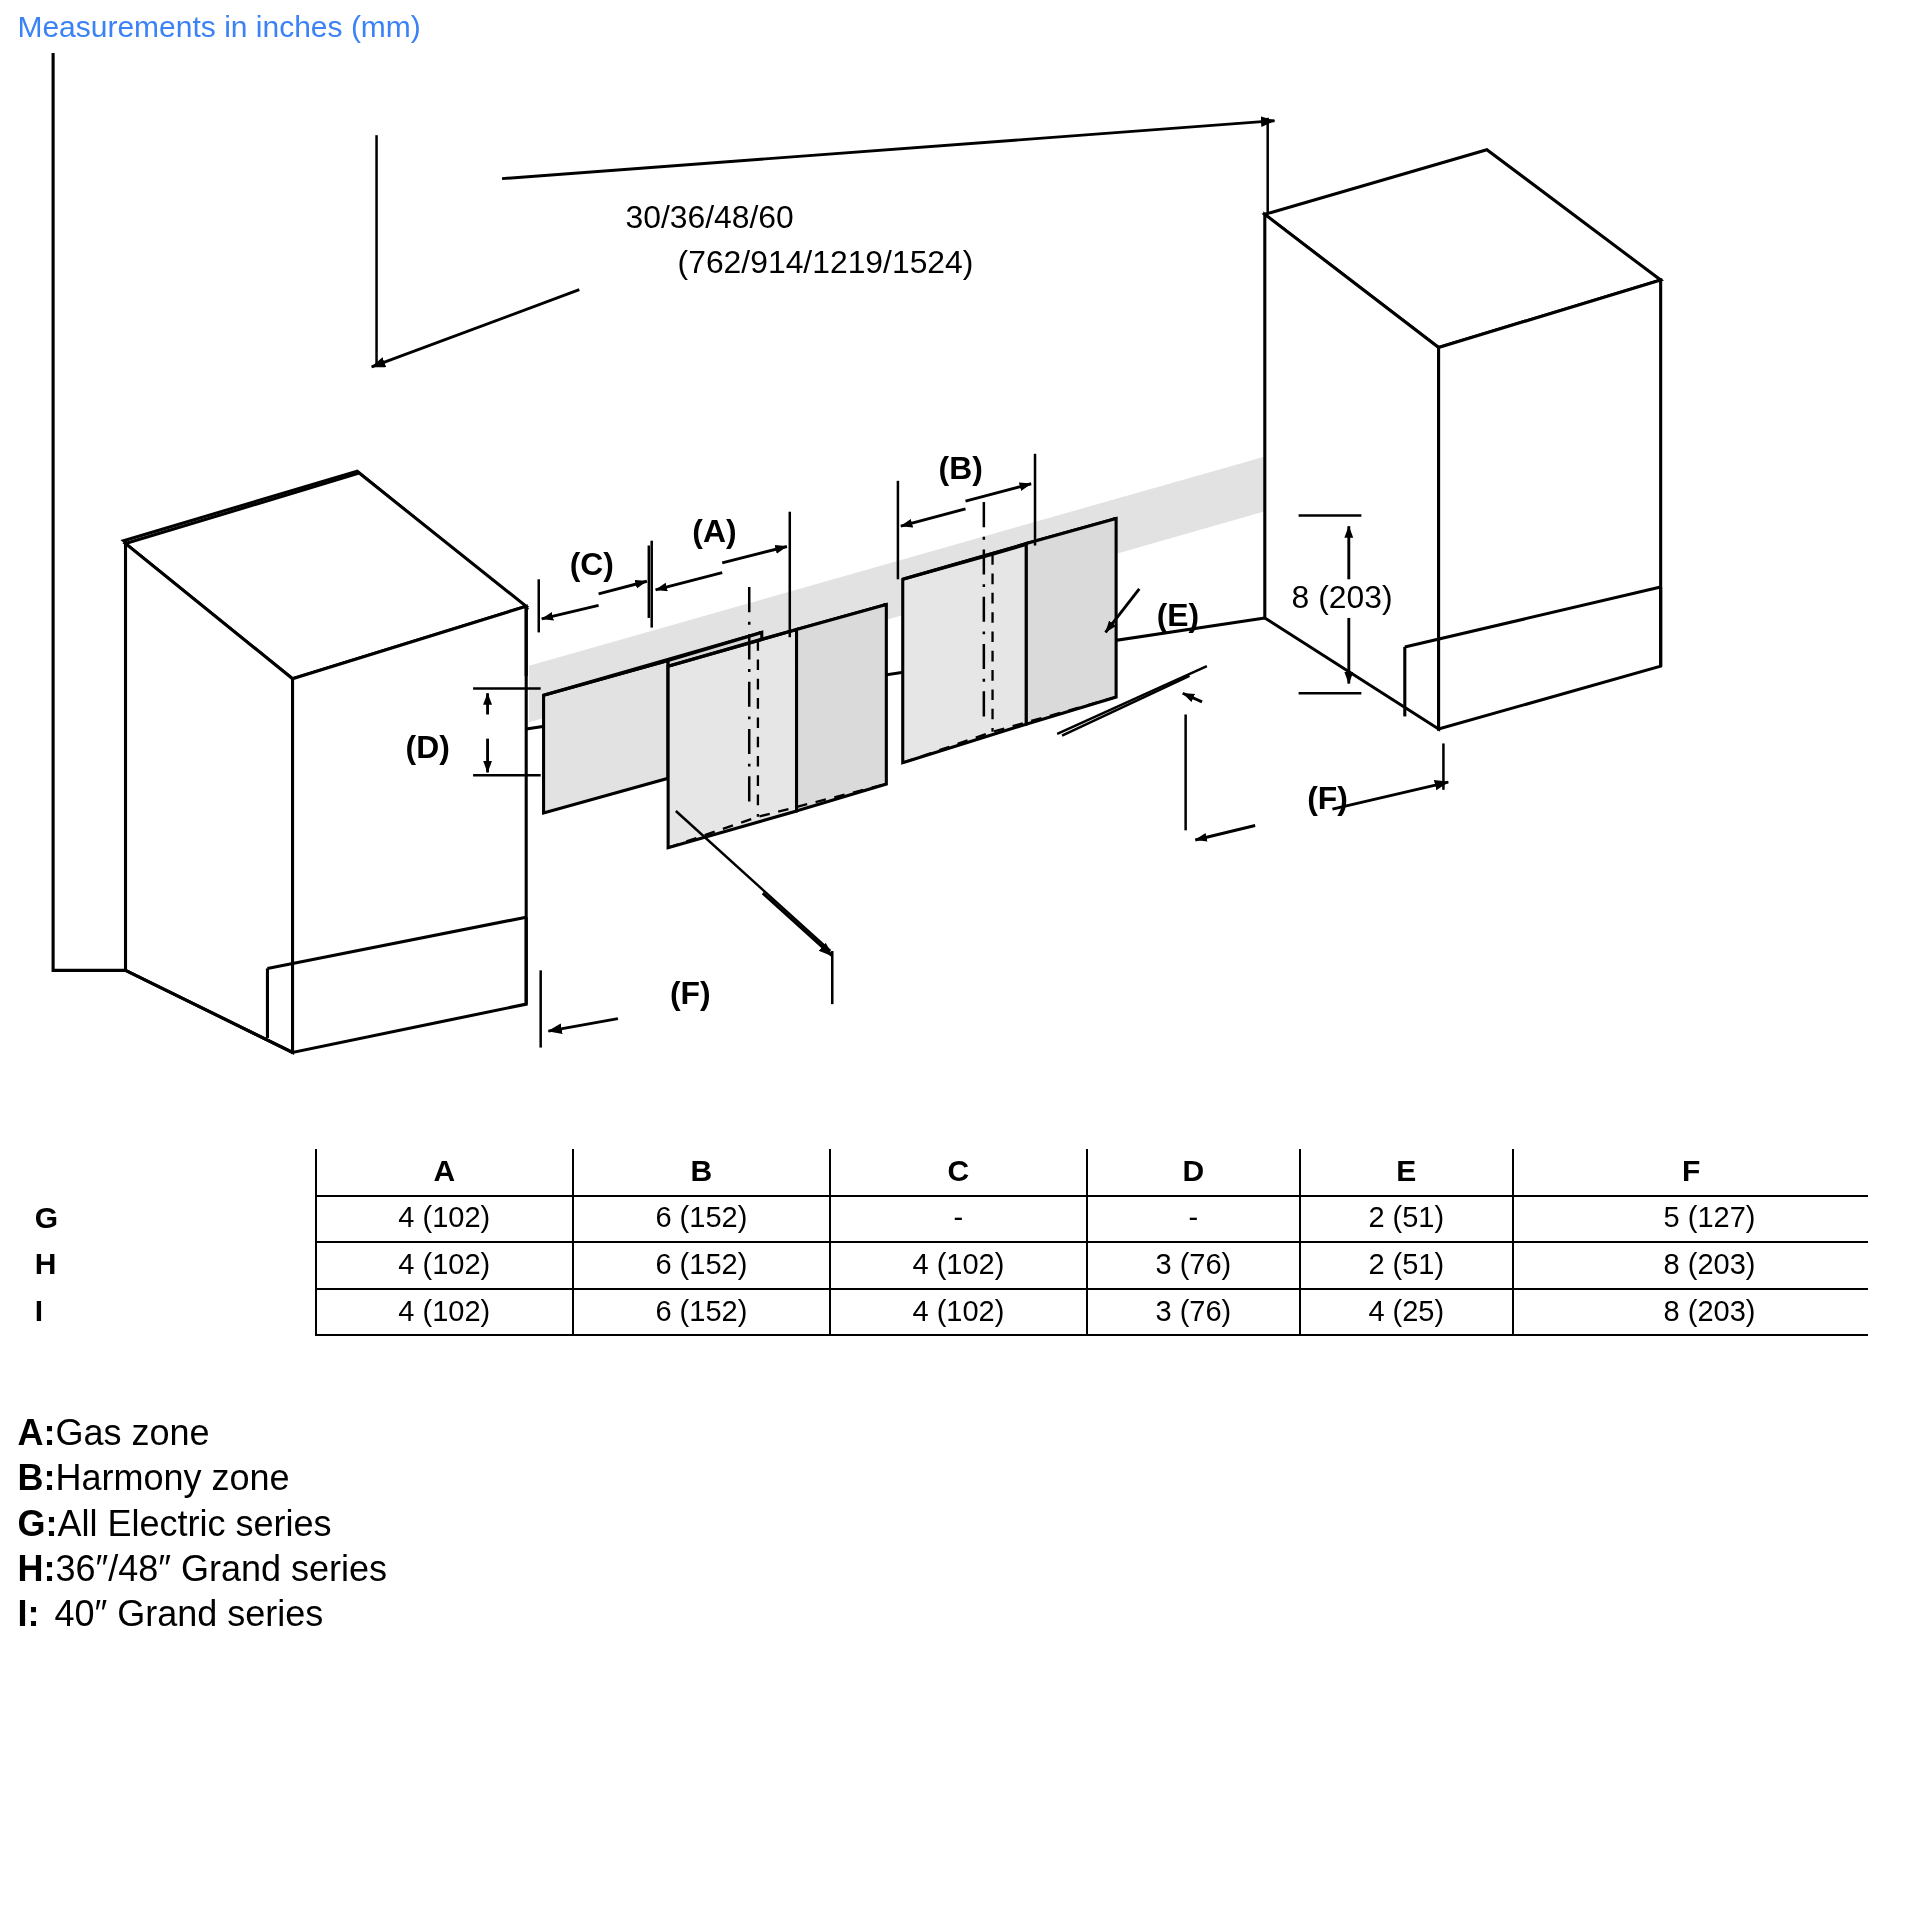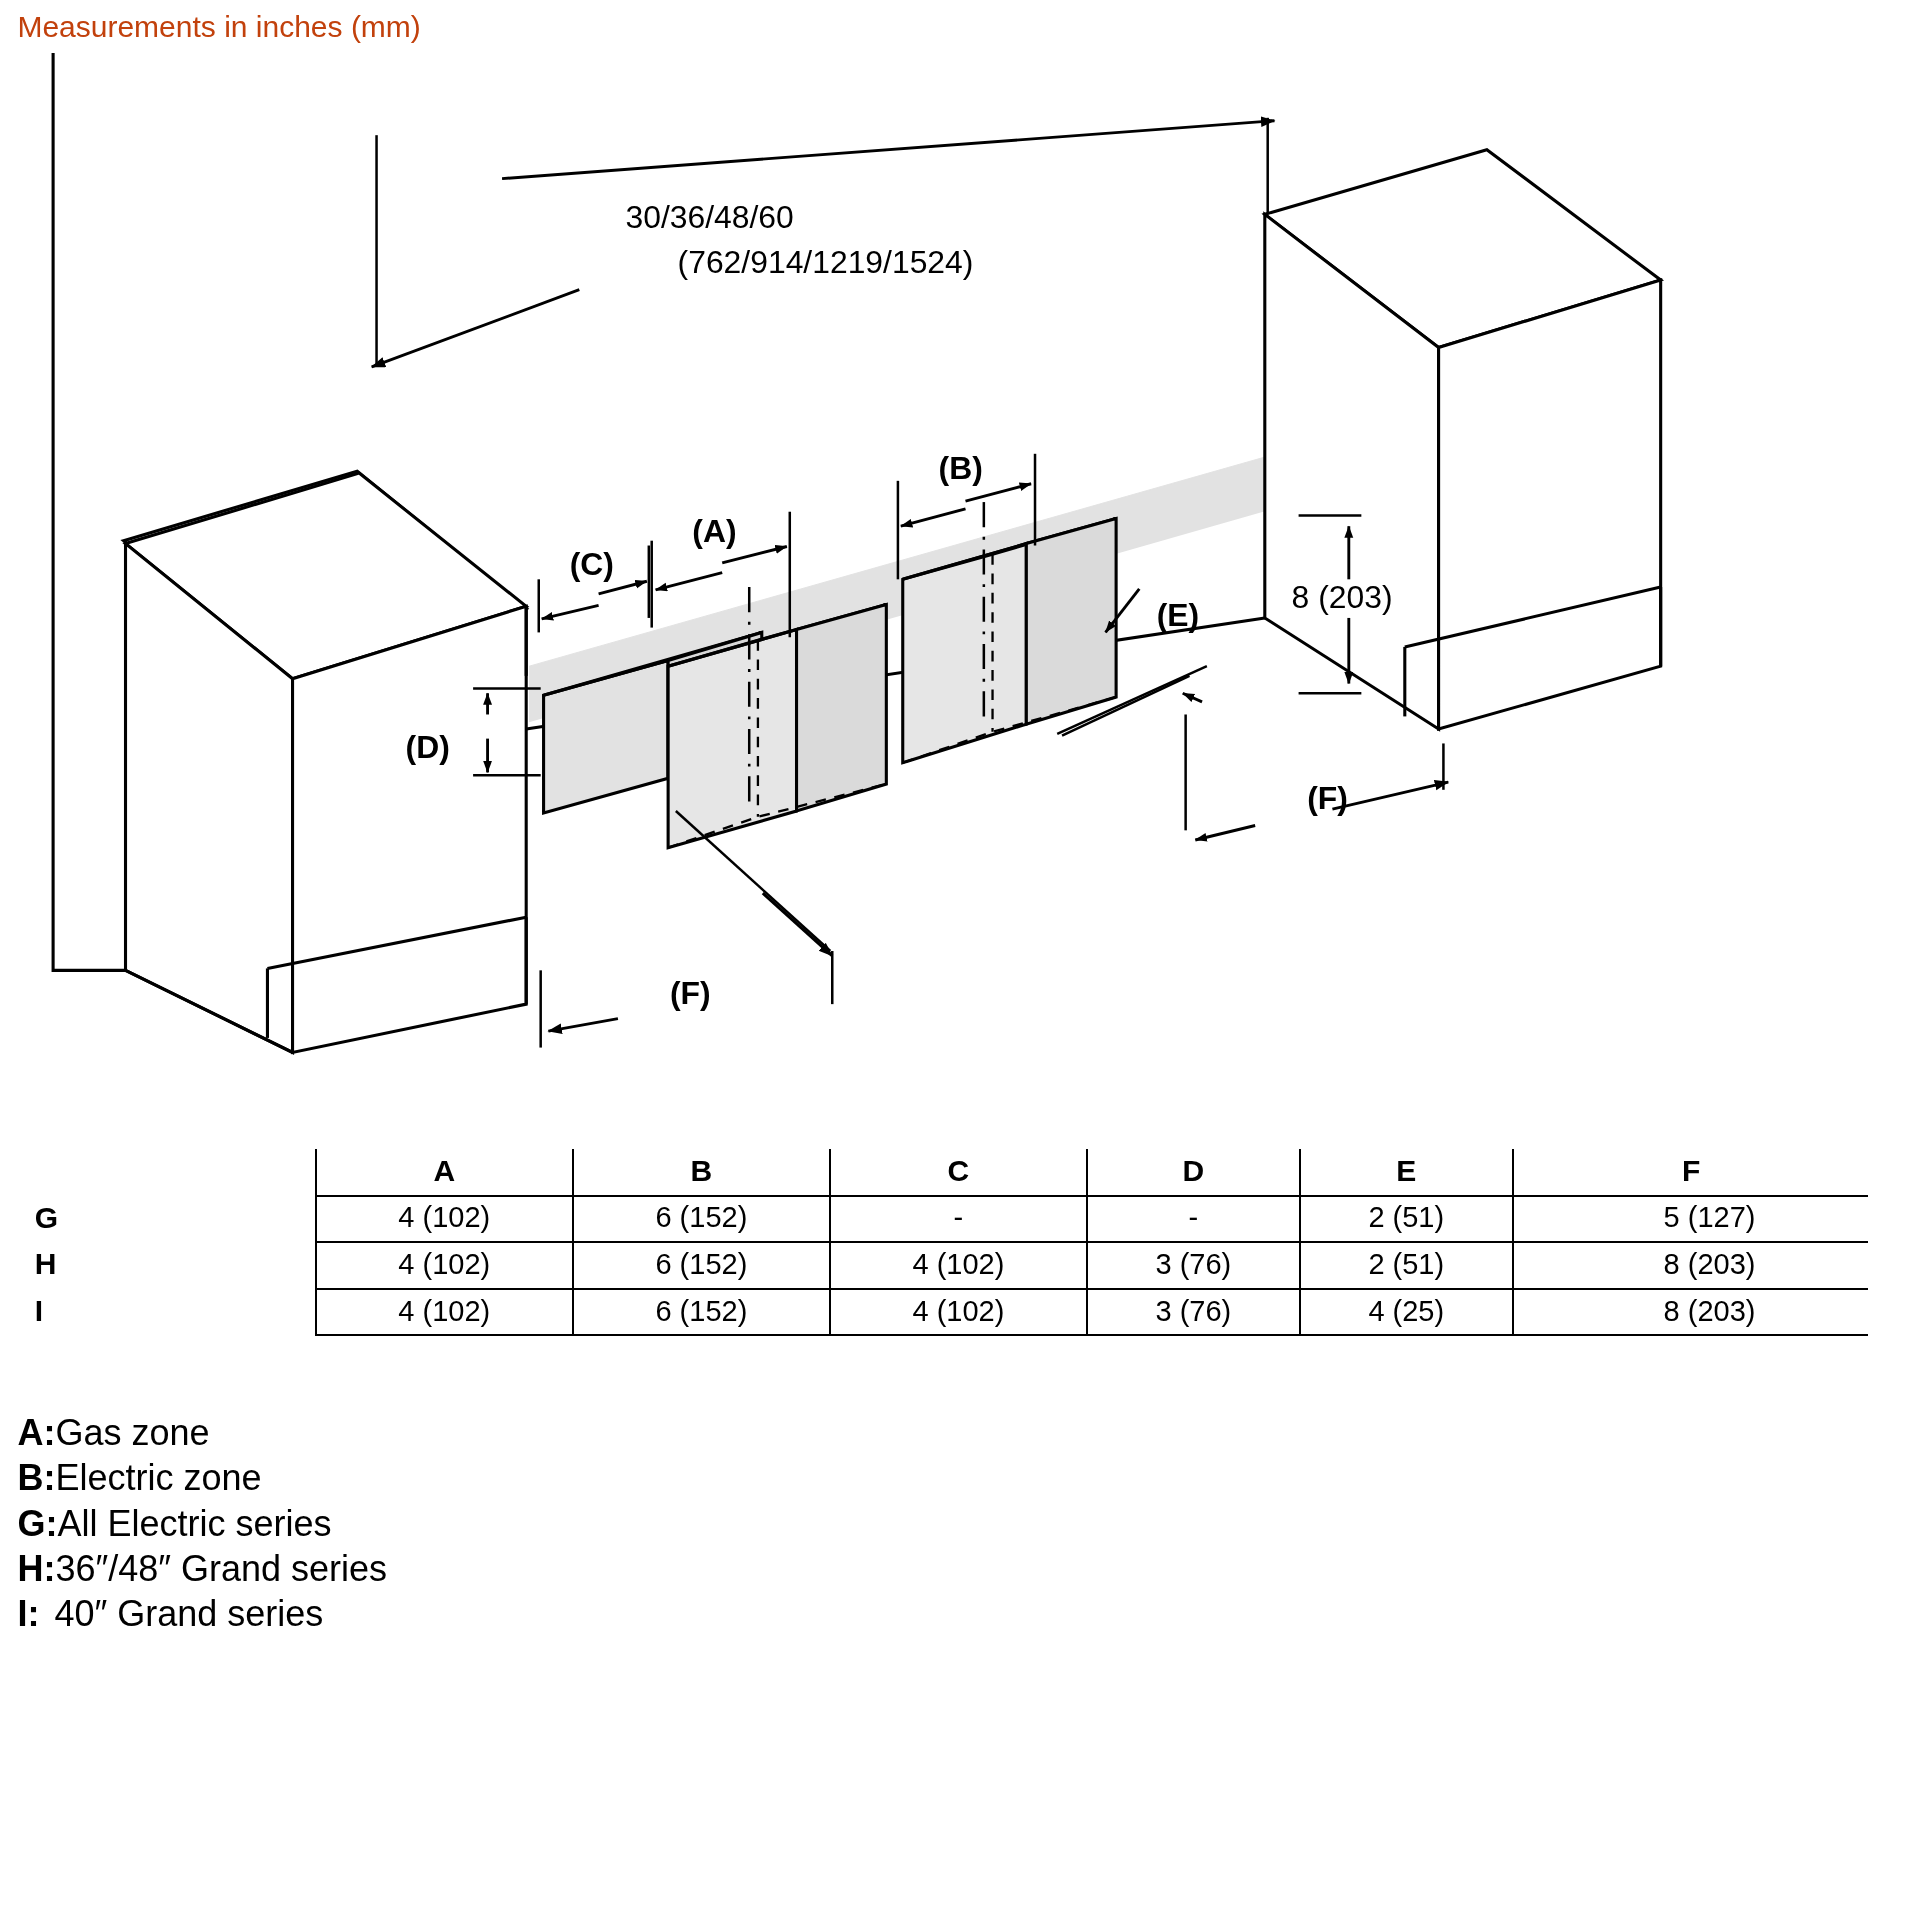--- a/index.html
+++ b/index.html
@@ -19,21 +19,21 @@
     position: absolute;
     left: 0; top: 0;
     width: 1931px;
     height: 1931px;
   }
   .title {
     position: absolute;
     left: 17.4px;
     top: 9.7px;
     font-size: 30px;
-    color: #c2410c;
+    color: #3b82f6;
     white-space: nowrap;
   }
   #diagram-svg {
     position: absolute;
     left: 0;
     top: 0;
   }
   
   .spec-table-wrap {
     position: absolute;
@@ -312,21 +312,21 @@
         </tr>
       </tbody>
     </table>
   </div>
 
   <div class="legend">
     <div class="legend-row">
       <span class="legend-key">A:</span><span class="legend-text">Gas zone</span>
     </div>
     <div class="legend-row">
-      <span class="legend-key">B:</span><span class="legend-text">Electric zone</span>
+      <span class="legend-key">B:</span><span class="legend-text">Harmony zone</span>
     </div>
     <div class="legend-row">
       <span class="legend-key">G:</span><span class="legend-text">All Electric series</span>
     </div>
     <div class="legend-row">
       <span class="legend-key">H:</span><span class="legend-text">36″/48″ Grand series</span>
     </div>
     <div class="legend-row">
       <span class="legend-key">I:</span><span class="legend-text">40″ Grand series</span>
     </div>

